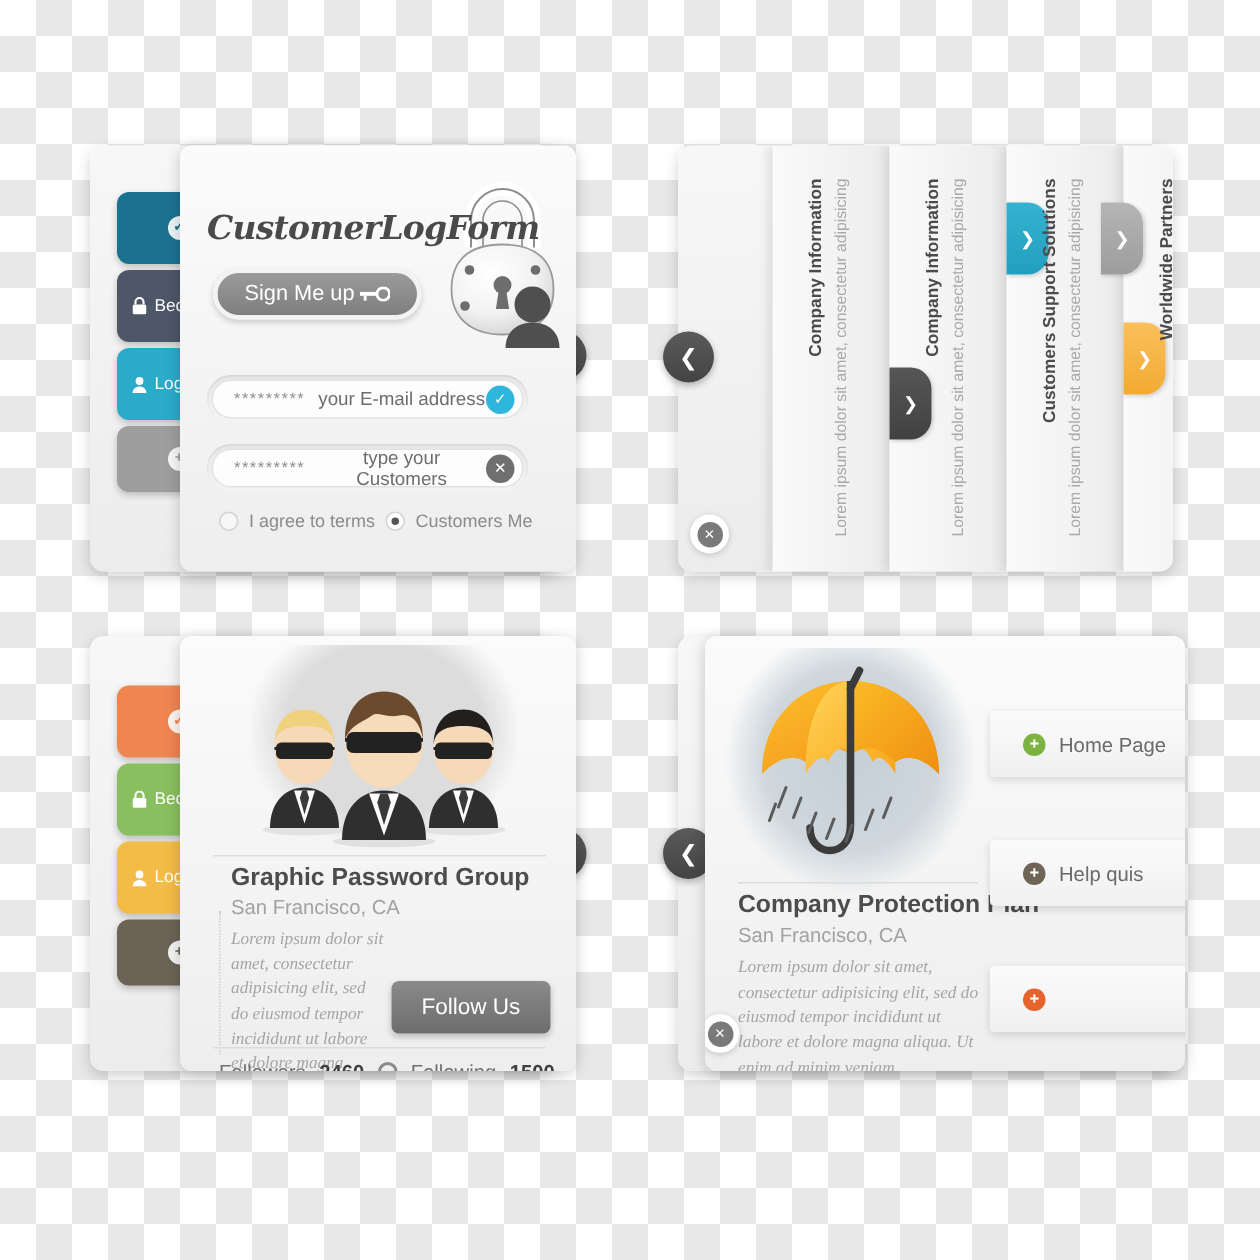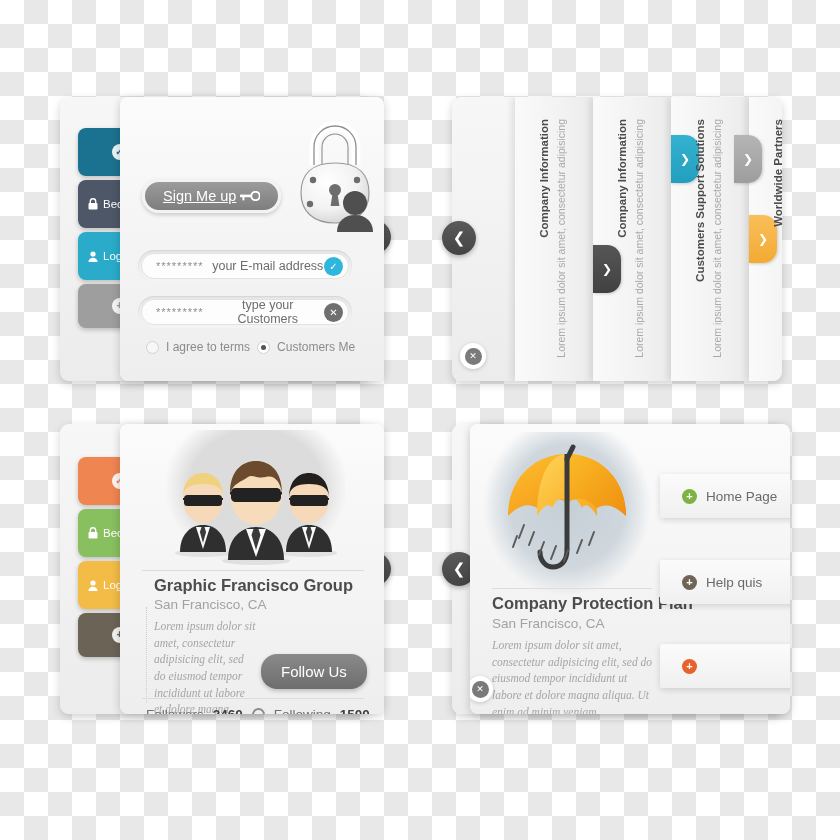--- a/index.html
+++ b/index.html
@@ -92,21 +92,20 @@
   }
   .signup-btn {
     display: inline-flex; align-items: center; gap: 4px;
     background: linear-gradient(to bottom,#9b9b9b,#7e7e7e);
     color: #ffffff;
     border-radius: 18px;
     padding: 6px 18px;
     font-size: 14.5px;
     border: 3px solid #f3f3f3;
     box-shadow: 0 2px 4px rgba(0,0,0,0.18);
-    text-decoration: underline;
   }
   .field {
     background: linear-gradient(to bottom,#e9e9e9,#f4f4f4);
     border-radius: 16px;
     padding: 3px;
     box-shadow: inset 0 1px 2px rgba(0,0,0,0.10);
   }
   .field-inner {
     background: #fdfdfd;
     border-radius: 14px;
@@ -155,21 +154,21 @@
   
   .avatar-stage {
     position:absolute;
     background: radial-gradient(ellipse at 50% 42%, #dcdcdc 0%, #dcdcdc 52%, rgba(240,240,240,0) 72%);
   }
   .pname { font-size: 16.5px; font-weight: bold; color:#4c4c4c; }
   .ploc  { font-size: 13.5px; color:#a2a2a2; }
   .pbody { font-family:"Liberation Serif", serif; font-style:italic; font-size:11.5px; color:#a5a5a5; line-height:1.45; }
   .follow-btn {
     background: linear-gradient(to bottom,#8a8a8a,#6d6d6d);
-    color:#fff; font-size:15px; border-radius:16px;
+    color:#fff; font-size:15px; border-radius:5px;
     padding: 9px 20px; box-shadow:0 2px 4px rgba(0,0,0,0.22);
     display:inline-block;
   }
   .statrow { display:flex; align-items:center; gap:9px; font-size:13.5px; color:#6f6f6f; }
   .statrow b { color:#3f3f3f; }
   .ring { width:13px;height:13px;border-radius:50%;border:2px solid #8b8b8b; }
   .dotline { border-left: 1.5px dotted #cdcdcd; }
   .hr { height:1px; background:#dcdcdc; }
 
   
@@ -252,20 +251,21 @@
       <circle cx="55" cy="71" r="6" fill="#6d6d6d"></circle>
       <path d="M52.6 74h4.8l2 13h-8.8z" fill="#6d6d6d"></path>
       <circle cx="33" cy="61" r="3.2" fill="#6d6d6d"></circle>
       <circle cx="77" cy="61" r="3.2" fill="#6d6d6d"></circle>
       <circle cx="30" cy="85" r="3.2" fill="#6d6d6d"></circle>
       <circle cx="76" cy="86" r="3.2" fill="#6d6d6d"></circle>
       <circle cx="75" cy="84" r="12" fill="#4f4f4f"></circle>
       <path d="M57 113c0-11 8-17 18-17s18 6 18 17z" fill="#4f4f4f"></path>
     </svg>
 
+    <div class="logo-title" style="position:absolute; left:18px; top:42px;">CustomerLogForm</div>
 
     <div class="signup-btn" style="position:absolute; left:22px; top:82px;">
       <span>Sign Me up</span>
       <svg width="20" height="10" viewBox="0 0 20 10">
         <circle cx="15.5" cy="5" r="4.2" fill="none" stroke="#fff" stroke-width="1.9"></circle>
         <rect x="0" y="3.6" width="12" height="2.6" fill="#fff"></rect>
         <rect x="2.5" y="6" width="1.9" height="3.4" fill="#fff"></rect>
       </svg>
     </div>
 
@@ -427,21 +427,21 @@
           <rect x="65" y="58" width="50" height="14" rx="4.5" fill="#222"></rect>
           <rect x="64" y="62" width="52" height="2.5" fill="#222"></rect>
         </g>
       </svg>
     </div>
 
     <div class="hr" style="position:absolute; left:22px; top:146px; width:222px;"></div>
 
     <div class="dotline" style="position:absolute; left:26px; top:183px; height:96px;"></div>
 
-    <div class="pname" style="position:absolute; left:34px; top:152px;">Graphic Francisco Group</div>
+    <div class="pname" style="position:absolute; left:34px; top:152px;">Graphic Password Group</div>
     <div class="ploc" style="position:absolute; left:34px; top:173px;">San Francisco, CA</div>
     <div class="pbody" style="position:absolute; left:34px; top:194px; width:102px;">Lorem ipsum dolor sit amet, consectetur adipisicing elit, sed do eiusmod tempor incididunt ut labore et dolore magna aliqua. Ut enim ad minim veniam, quis</div>
 
     <div class="follow-btn" style="position:absolute; left:141px; top:230px;">
       <span>Follow Us</span>
     </div>
 
     <div class="hr" style="position:absolute; left:22px; top:274px; width:222px;"></div>
 
     <div class="statrow" style="position:absolute; left:26px; top:283px;">

